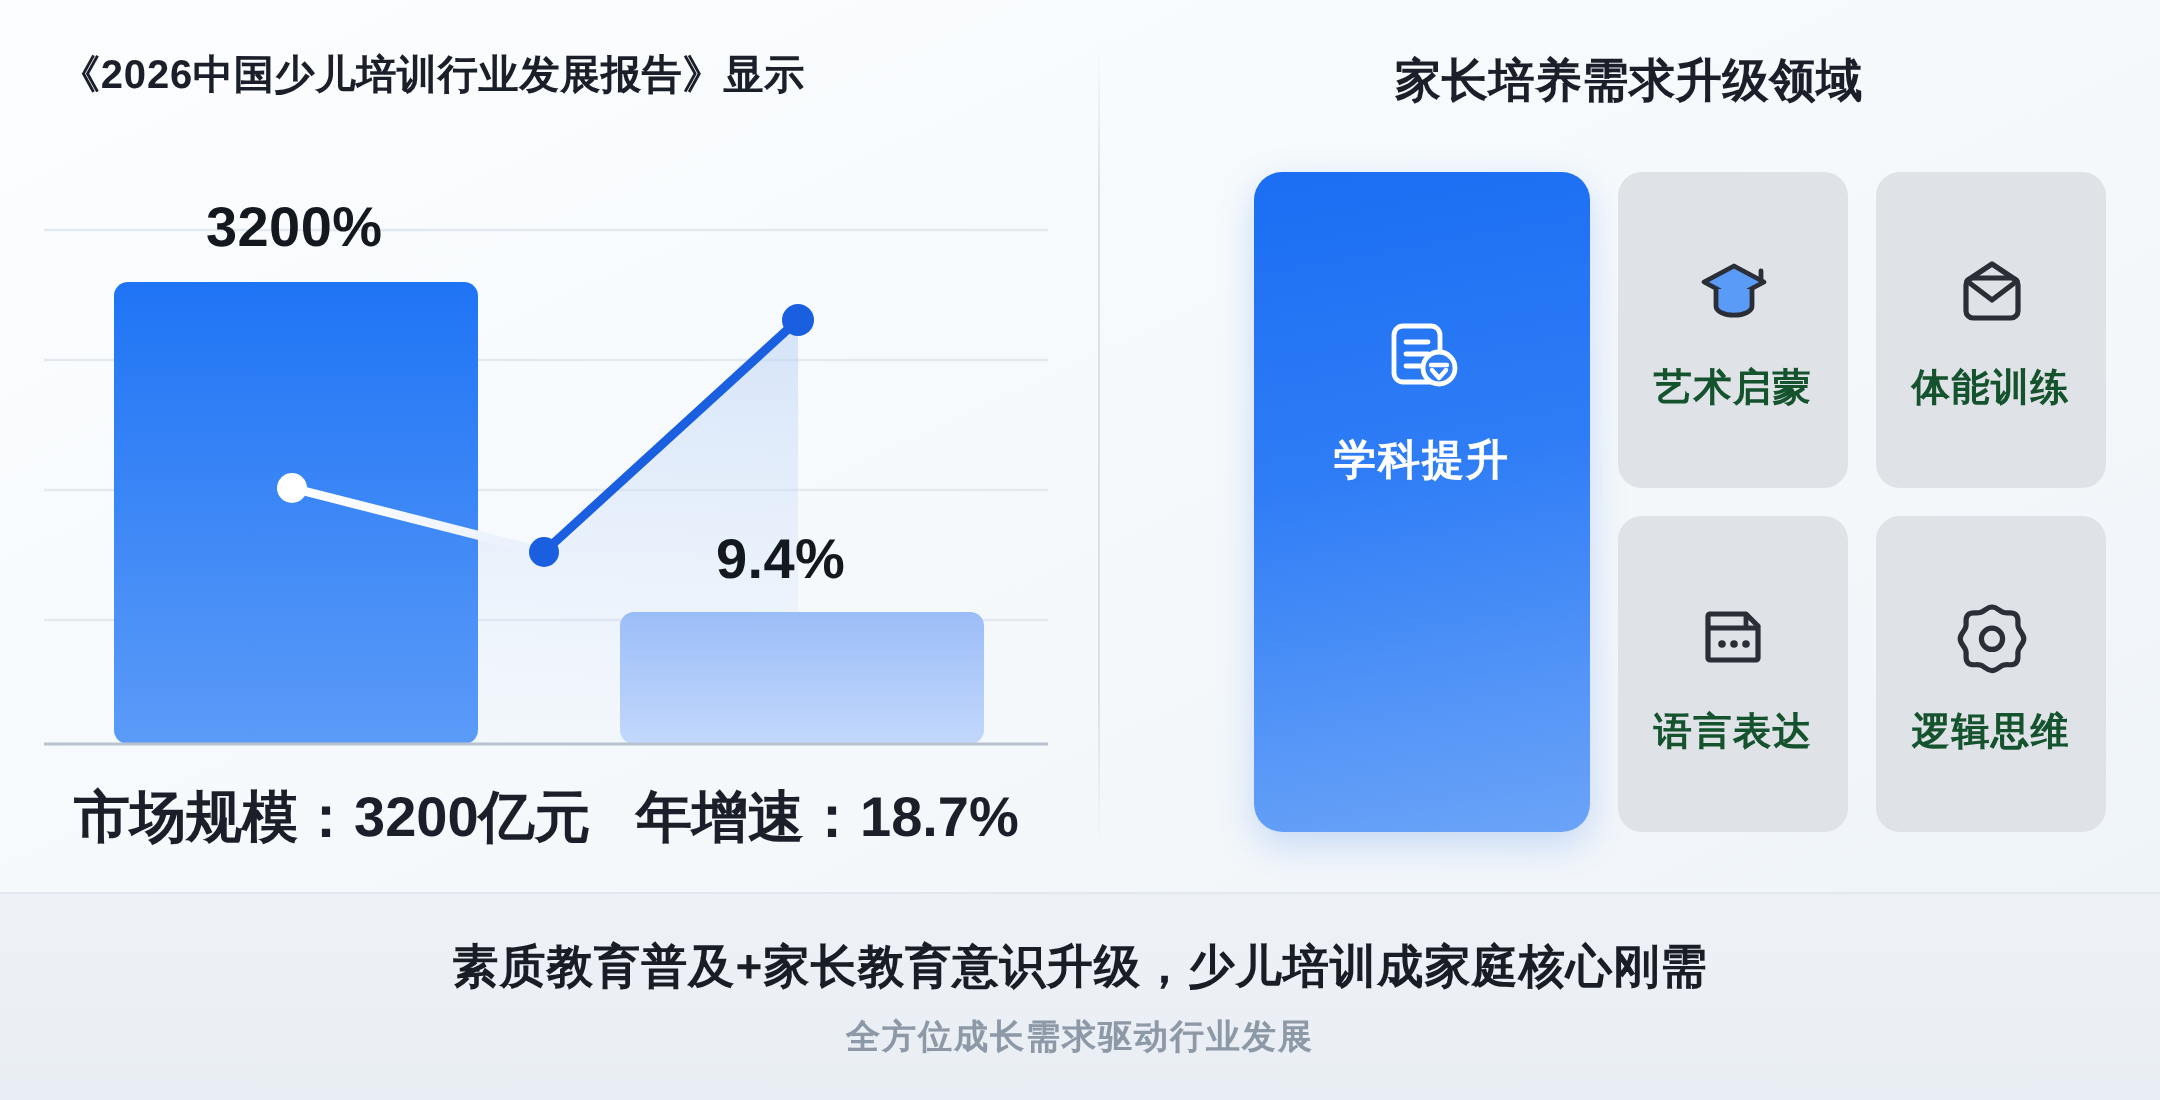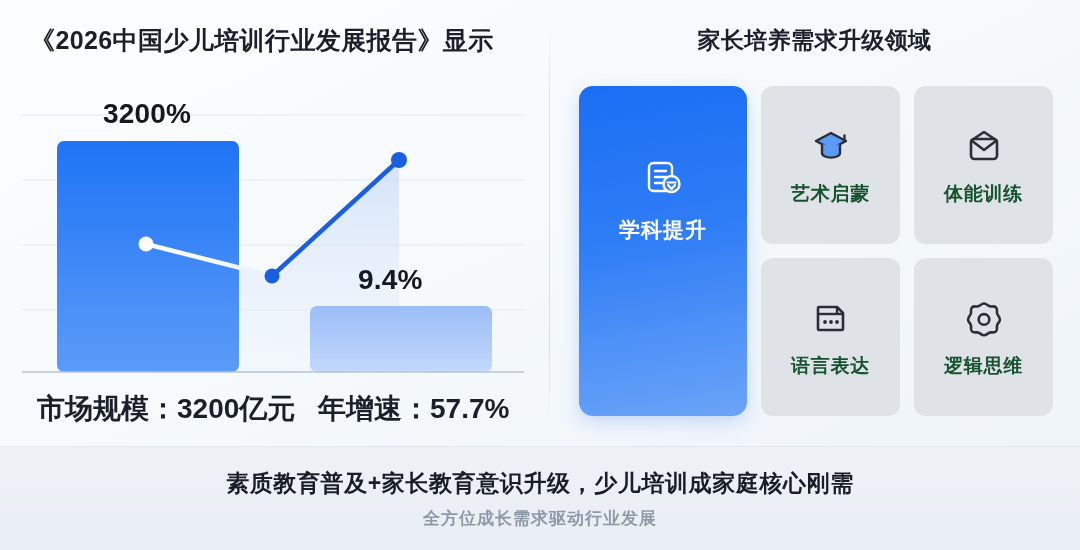--- a/index.html
+++ b/index.html
@@ -41,21 +41,21 @@
   .left-panel {
     position: absolute;
     left: 0; top: 0;
     width: 549px;
     height: 446px;
   }
   .left-title {
     position: absolute;
     left: 30px;
     top: 24px;
-    font-size: 25px;
+    font-size: 20px;
     font-weight: 700;
     color: #1b1f29;
     letter-spacing: 0.4px;
     white-space: nowrap;
   }
 
   .chart {
     position: absolute;
     left: 0;
     top: 0;
@@ -121,20 +121,21 @@
     border-radius: 14px;
     background: linear-gradient(170deg, #1b6ef3 0%, #2f7df6 45%, #6ba4f8 100%);
     box-shadow: 0 6px 18px rgba(40,110,230,0.22);
     display: flex;
     flex-direction: column;
     align-items: center;
     justify-content: center;
     gap: 16px;
     padding-bottom: 102px;
     box-sizing: border-box;
+    margin-left: 48px;
   }
   .card-grid {
     flex: 1;
     display: grid;
     grid-template-columns: 1fr 1fr;
     grid-template-rows: 1fr 1fr;
     gap: 14px;
   }
   .card-plain {
     border-radius: 12px;
@@ -244,21 +245,21 @@
 
           <circle cx="146" cy="244" r="7.5" fill="#ffffff"></circle>
           <circle cx="272" cy="276" r="7.5" fill="#1a5fe0"></circle>
           <circle cx="399" cy="160" r="8" fill="#1a5fe0"></circle>
         </svg>
 
         <div class="value-label vl-1">3200%</div>
         <div class="value-label vl-2">9.4%</div>
 
         <div class="axis-label ax-1">市场规模：3200亿元</div>
-        <div class="axis-label ax-2">年增速：57.7%</div>
+        <div class="axis-label ax-2">年增速：18.7%</div>
       </div>
     </div>
 
     <div class="divider"></div>
 
     <div class="right-panel">
       <div class="right-title">家长培养需求升级领域</div>
 
       <div class="cards-wrap">
 

